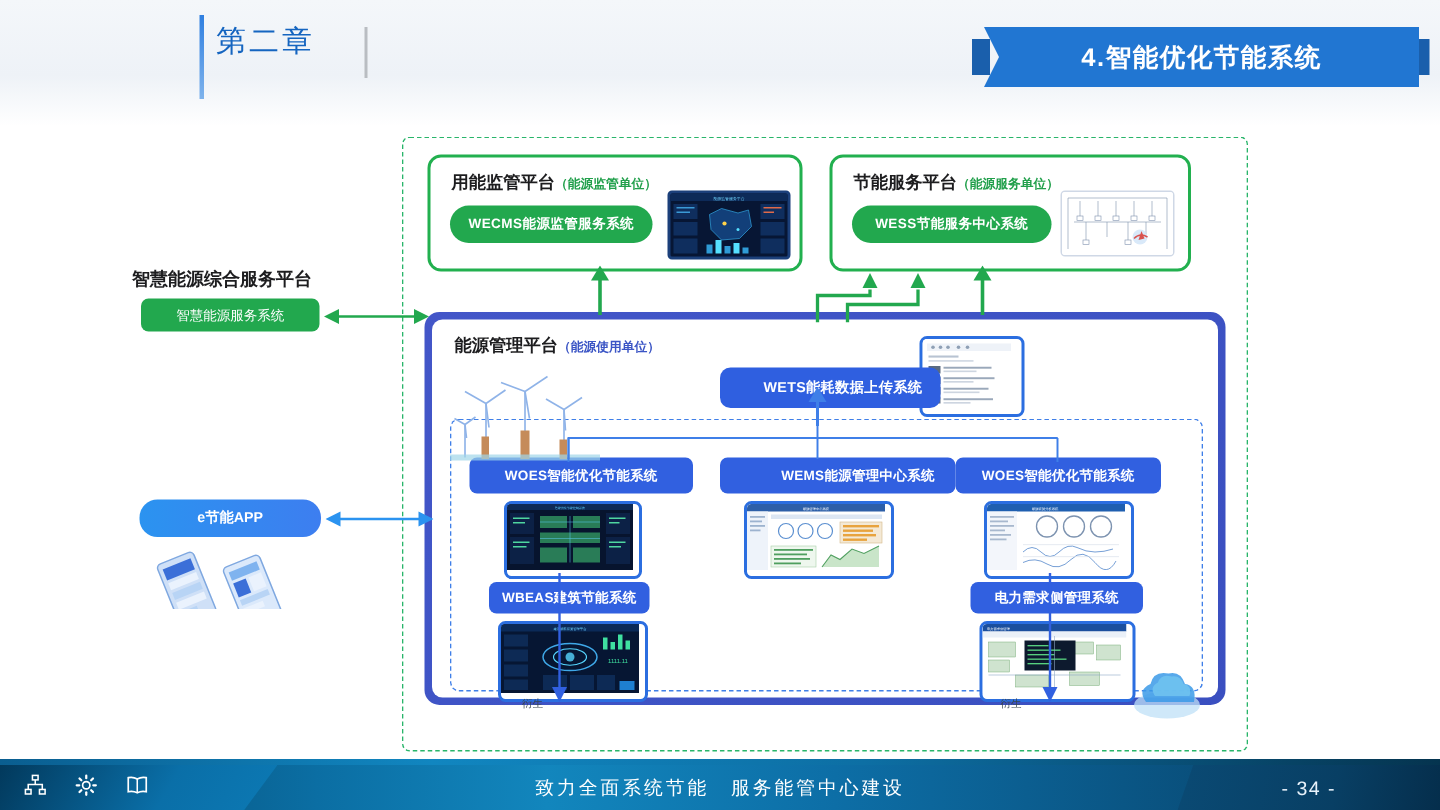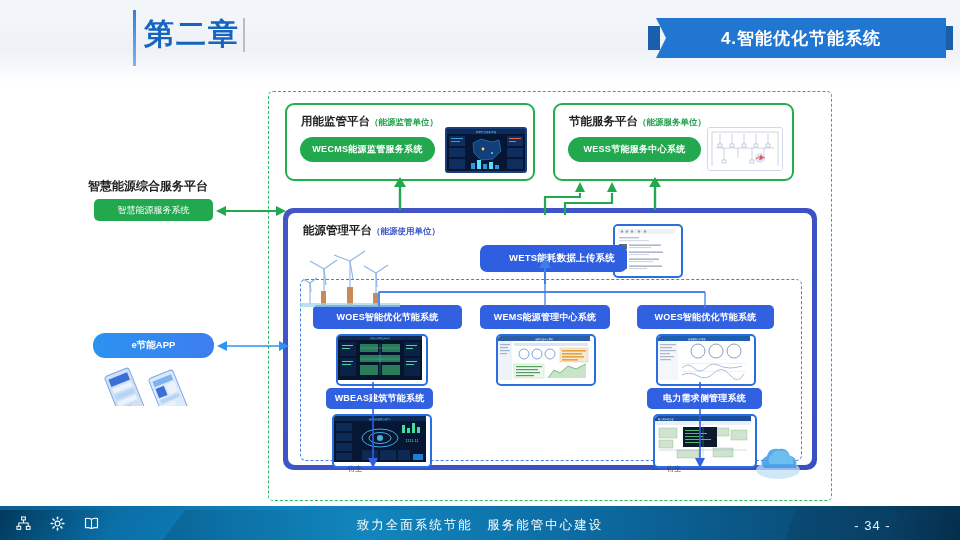--- a/index.html
+++ b/index.html
@@ -18,21 +18,21 @@
     border-radius:2px;overflow:hidden;}
   .logo-box .sheen{position:absolute;left:0;top:0;width:100%;height:100%;
     background:linear-gradient(120deg,rgba(255,255,255,.14) 0 38%,rgba(255,255,255,0) 38% 100%);}
   .logo-mark{position:absolute;left:0;top:4px;width:100%;text-align:center;}
   .logo-en{position:absolute;left:0;top:32px;width:100%;text-align:center;
     font-size:6px;color:#d9e6f7;letter-spacing:.3px;font-style:italic;}
   .logo-cn{position:absolute;left:0;top:40px;width:100%;text-align:center;
     font-size:15px;font-weight:bold;color:#ffffff;letter-spacing:1px;}
   .hdr-divider{position:absolute;left:133px;top:10px;width:3px;height:56px;
     background:linear-gradient(180deg,#2f7fe0,#7fb3ec);}
-  .chapter{position:absolute;left:144px;top:14px;font-size:30px;font-weight:bold;
+  .chapter{position:absolute;left:144px;top:14px;font-size:20px;font-weight:normal;
     color:#1565c0;letter-spacing:2px;}
   .chapter-sep{position:absolute;left:243px;top:18px;width:1.5px;height:34px;background:#b9bdc2;}
   .chapter-sub{position:absolute;left:252px;top:20px;font-size:24px;color:#5a6068;letter-spacing:2px;}
 
   
   .ribbon{position:absolute;left:656px;top:18px;width:290px;height:40px;
     background:#2176d2;color:#fff;display:flex;align-items:center;justify-content:center;
     font-size:17px;font-weight:bold;letter-spacing:1px;
     clip-path:polygon(0 0,100% 0,100% 100%,0 100%,10px 50%);}
   .ribbon-tail-l{position:absolute;left:648px;top:26px;width:12px;height:24px;
@@ -392,21 +392,21 @@
         <text x="78" y="26" font-size="4" fill="#3fe0a0" text-anchor="middle">1111.11</text>
         <g fill="#0d2a55">
             <rect x="28" y="34" width="16" height="10"></rect>
             <rect x="46" y="34" width="16" height="10"></rect>
           <rect x="64" y="34" width="12" height="10"></rect>
           </g>
         <rect x="79" y="38" width="10" height="6" fill="#1e7fd0"></rect>
       </svg>
     </div>
 
-    <div class="bpill" style="left:480px;top:221px;width:130px;height:24px;">WEMS能源管理中心系统</div>
+    <div class="bpill" style="left:480px;top:221px;width:130px;height:24px;padding-left:27px;">WEMS能源管理中心系统</div>
     <div class="thumb blue" style="left:496px;top:250px;width:96px;height:48px;">
       <svg width="92" height="44" viewBox="0 0 92 44">
         <rect width="92" height="44" fill="#ffffff"></rect>
         <rect x="0" y="0" width="92" height="5" fill="#2d5fa8"></rect>
         <text x="46" y="3.8" font-size="2.2" fill="#ffffff" text-anchor="middle">能源管理中心系统</text>
         <rect x="0" y="5" width="14" height="39" fill="#eef3fa"></rect>
         <g fill="#9db3cf">
             <rect x="2" y="8" width="10" height="1.2"></rect>
             <rect x="2" y="11" width="8" height="1.2"></rect>
           <rect x="2" y="14" width="10" height="1.2"></rect>

